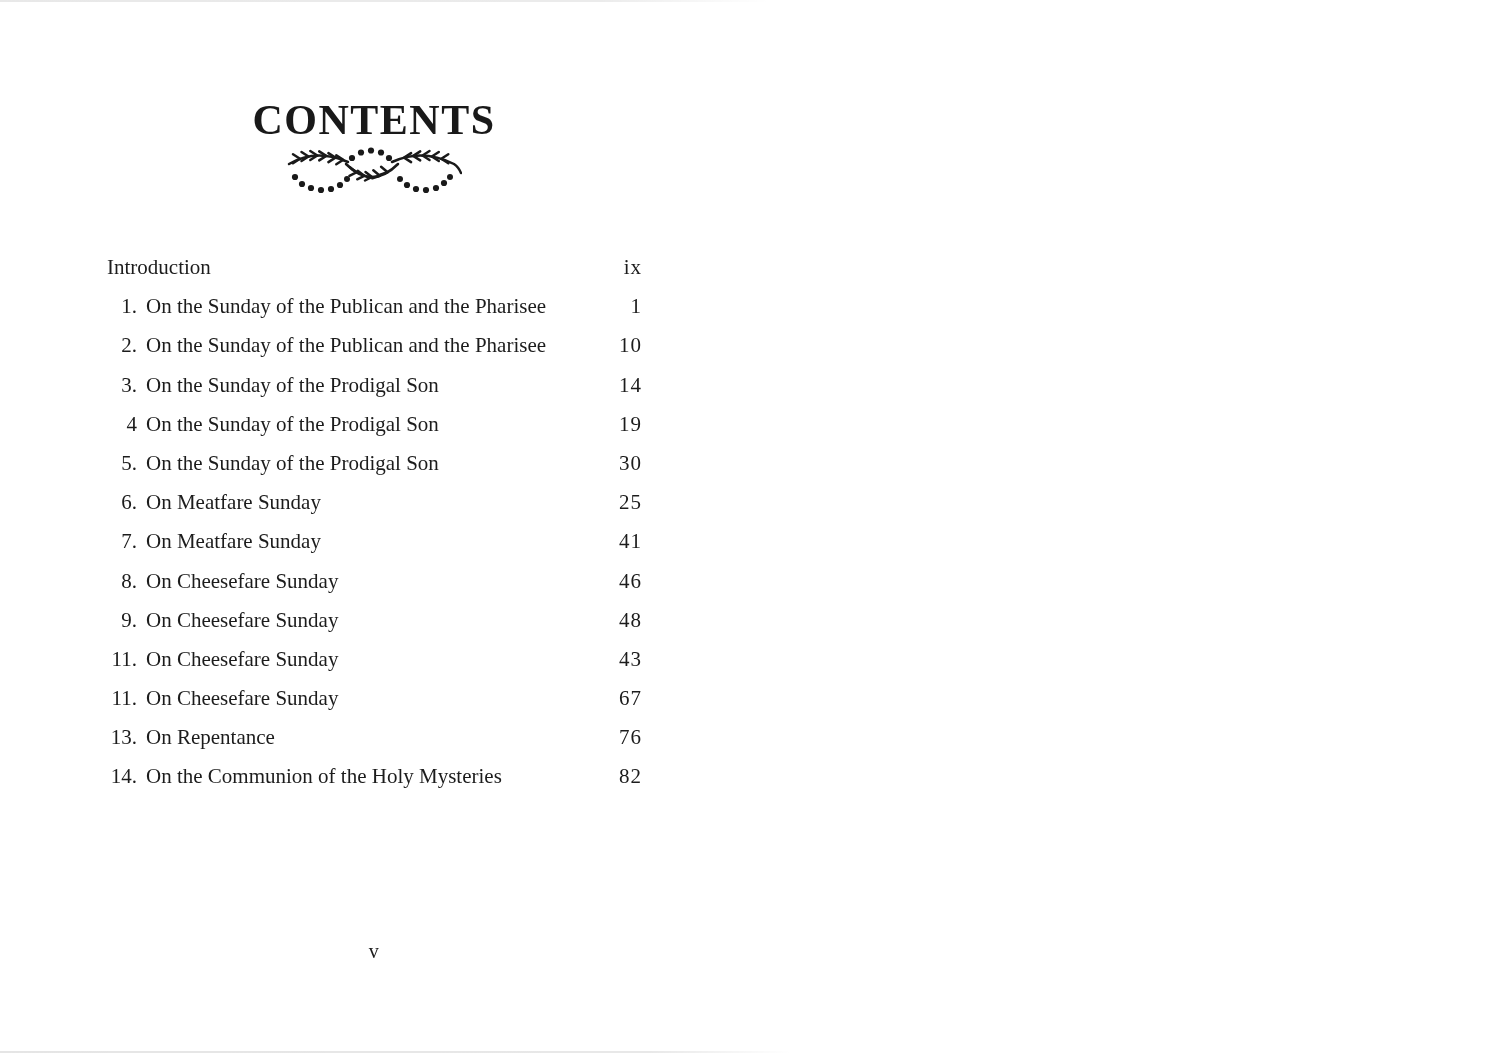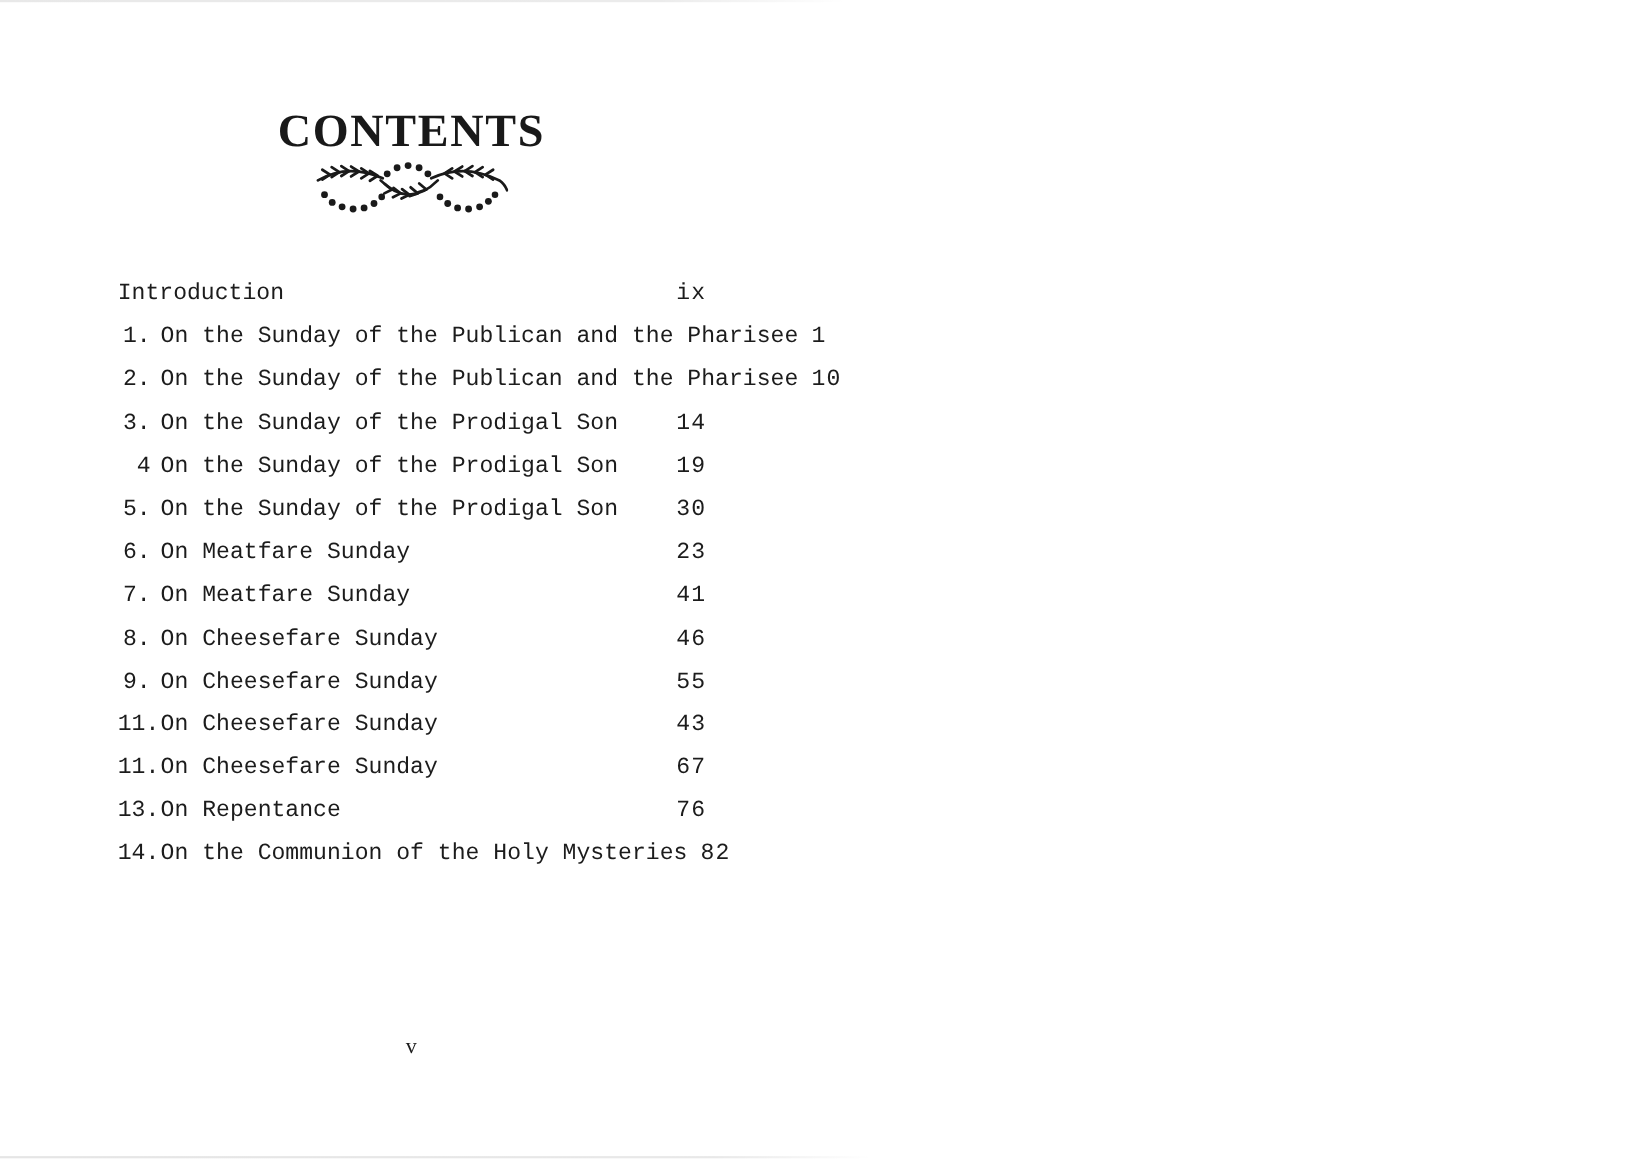--- a/index.html
+++ b/index.html
@@ -28,21 +28,21 @@
     font-size: 42px; font-weight: 700;
     letter-spacing: 1.5px;
     color: #191919;
   }
   .ornament {
     position: absolute; top: 146px; left: 107px; width: 534px;
     text-align: center;
   }
   .ornament svg { display: inline-block; }
 
-  .toc { position: absolute; font-size: 21px; font-family: Liberation Mono, monospace; }
+  .toc { position: absolute; font-size: 21px; }
   .toc-left  { top: 253px; left: 107px; width: 535px; }
 
   .toc-row {
     display: flex;
     align-items: flex-start;
     line-height: 29.5px;
     margin-bottom: 9.7px;
   }
   .toc-num {
     flex: 0 0 auto;
@@ -145,36 +145,36 @@
     <span class="toc-page">19</span>
   </div>
         <div class="toc-row">
     <span class="toc-num">5.</span>
     <span class="toc-text">On the Sunday of the Prodigal Son</span>
     <span class="toc-page">30</span>
   </div>
         <div class="toc-row">
     <span class="toc-num">6.</span>
     <span class="toc-text">On Meatfare Sunday</span>
-    <span class="toc-page">23</span>
+    <span class="toc-page">25</span>
   </div>
         <div class="toc-row">
     <span class="toc-num">7.</span>
     <span class="toc-text">On Meatfare Sunday</span>
     <span class="toc-page">41</span>
   </div>
         <div class="toc-row">
     <span class="toc-num">8.</span>
     <span class="toc-text">On Cheesefare Sunday</span>
     <span class="toc-page">46</span>
   </div>
         <div class="toc-row">
     <span class="toc-num">9.</span>
     <span class="toc-text">On Cheesefare Sunday</span>
-    <span class="toc-page">55</span>
+    <span class="toc-page">48</span>
   </div>
         <div class="toc-row">
     <span class="toc-num">11.</span>
     <span class="toc-text">On Cheesefare Sunday</span>
     <span class="toc-page">43</span>
   </div>
         <div class="toc-row">
     <span class="toc-num">11.</span>
     <span class="toc-text">On Cheesefare Sunday</span>
     <span class="toc-page">67</span>

